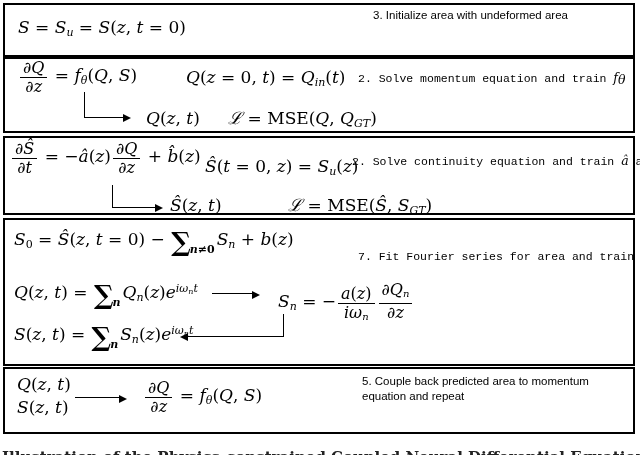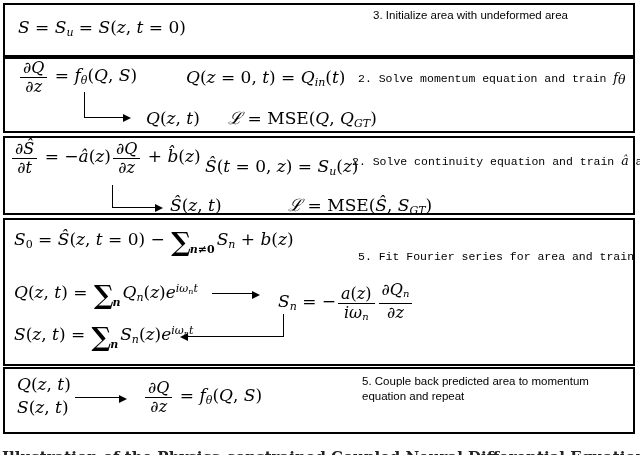--- a/index.html
+++ b/index.html
@@ -81,21 +81,21 @@
     <div class="eq" style="left:5px;top:2px;"><span class="frac"><span class="fn"><span class="r">∂</span><span class="i">Ŝ</span></span><span class="fd"><span class="r">∂</span><span class="i">t</span></span></span><span class="r"> = −</span><span class="i">â</span><span class="r">(</span><span class="i">z</span><span class="r">)</span><span class="frac"><span class="fn"><span class="r">∂</span><span class="i">Q</span></span><span class="fd"><span class="r">∂</span><span class="i">z</span></span></span><span class="r"> + </span><span class="i">b̂</span><span class="r">(</span><span class="i">z</span><span class="r">)</span></div>
     <div class="eq" style="left:200px;top:17px;"><span class="i">Ŝ</span><span class="r">(</span><span class="i">t</span><span class="r"> = 0, </span><span class="i">z</span><span class="r">) = </span><span class="i">S</span><span class="sb"><span class="i">u</span></span><span class="r">(</span><span class="i">z</span><span class="r">)</span></div>
     <div class="steplabel" style="left:347px;top:15px;"><span class="r">2. Solve continuity equation and train </span><span class="i">â</span><span class="r"> and </span><span class="i">b̂</span></div>
     <div class="arrow-dr" style="left:107px;top:47px;width:42px;height:22px;"></div>
     <div class="eq" style="left:165px;top:56px;text-align:right;"><span class="i">Ŝ</span><span class="r">(</span><span class="i">z</span><span class="r">, </span><span class="i">t</span><span class="r">)</span></div>
     <div class="eq" style="left:239px;top:56px;margin-left:44px;"><span class="i">ℒ</span><span class="r"> = MSE(</span><span class="i">Ŝ</span><span class="r">, </span><span class="i">S</span><span class="sb"><span class="i">GT</span></span><span class="r">)</span></div>
   </div>
 
   <div class="box" style="top:218px;height:144px;">
     <div class="eq" style="left:9px;top:8px;"><span class="i">S</span><span class="sb"><span class="r">0</span></span><span class="r"> = </span><span class="i">Ŝ</span><span class="r">(</span><span class="i">z</span><span class="r">, </span><span class="i">t</span><span class="r"> = 0) − </span><span class="sum"><span class="sigma">∑</span><span class="sumsub"><span class="i">n</span><span class="r">≠0</span></span></span><span class="i">S</span><span class="sb"><span class="i">n</span></span><span class="r"> + </span><span class="i">b</span><span class="r">(</span><span class="i">z</span><span class="r">)</span></div>
-    <div class="steplabel" style="left:353px;top:28px;"><span class="r">5. Fit Fourier series for area and train </span><span class="i">a</span><span class="r"> and </span><span class="i">b</span></div>
+    <div class="steplabel" style="left:353px;top:28px;"><span class="r">7. Fit Fourier series for area and train </span><span class="i">a</span><span class="r"> and </span><span class="i">b</span></div>
     <div class="eq" style="left:9px;top:58px;"><span class="i">Q</span><span class="r">(</span><span class="i">z</span><span class="r">, </span><span class="i">t</span><span class="r">) = </span><span class="sum"><span class="sigma">∑</span><span class="sumsub"><span class="i">n</span></span></span><span class="i">Q</span><span class="sb"><span class="i">n</span></span><span class="r">(</span><span class="i">z</span><span class="r">)</span><span class="i">e</span><span class="sp"><span class="i">iω</span><span class="sb"><span class="i">n</span></span><span class="i">t</span></span></div>
     <div class="arrow-r" style="left:207px;top:73px;width:40px;"></div>
     <div class="eq" style="left:273px;top:61px;"><span class="i">S</span><span class="sb"><span class="i">n</span></span><span class="r"> = −</span><span class="frac"><span class="fn"><span class="i">a</span><span class="r">(</span><span class="i">z</span><span class="r">)</span></span><span class="fd"><span class="i">iω</span><span class="sb"><span class="i">n</span></span></span></span><span class="frac"><span class="fn"><span class="r">∂</span><span class="i">Q</span><span class="sb"><span class="i">n</span></span></span><span class="fd"><span class="r">∂</span><span class="i">z</span></span></span></div>
     <div class="eq" style="left:9px;top:100px;"><span class="i">S</span><span class="r">(</span><span class="i">z</span><span class="r">, </span><span class="i">t</span><span class="r">) = </span><span class="sum"><span class="sigma">∑</span><span class="sumsub"><span class="i">n</span></span></span><span class="i">S</span><span class="sb"><span class="i">n</span></span><span class="r">(</span><span class="i">z</span><span class="r">)</span><span class="i">e</span><span class="sp"><span class="i">iω</span><span class="sb"><span class="i">n</span></span><span class="i">t</span></span></div>
     <div class="arrow-dl" style="left:183px;top:94px;width:95px;height:22px;"></div>
   </div>
 
   <div class="box" style="top:367px;height:63px;">
     <div class="eq" style="left:12px;top:4px;"><span class="i">Q</span><span class="r">(</span><span class="i">z</span><span class="r">, </span><span class="i">t</span><span class="r">)</span></div>
     <div class="eq" style="left:12px;top:27px;"><span class="i">S</span><span class="r">(</span><span class="i">z</span><span class="r">, </span><span class="i">t</span><span class="r">)</span></div>

